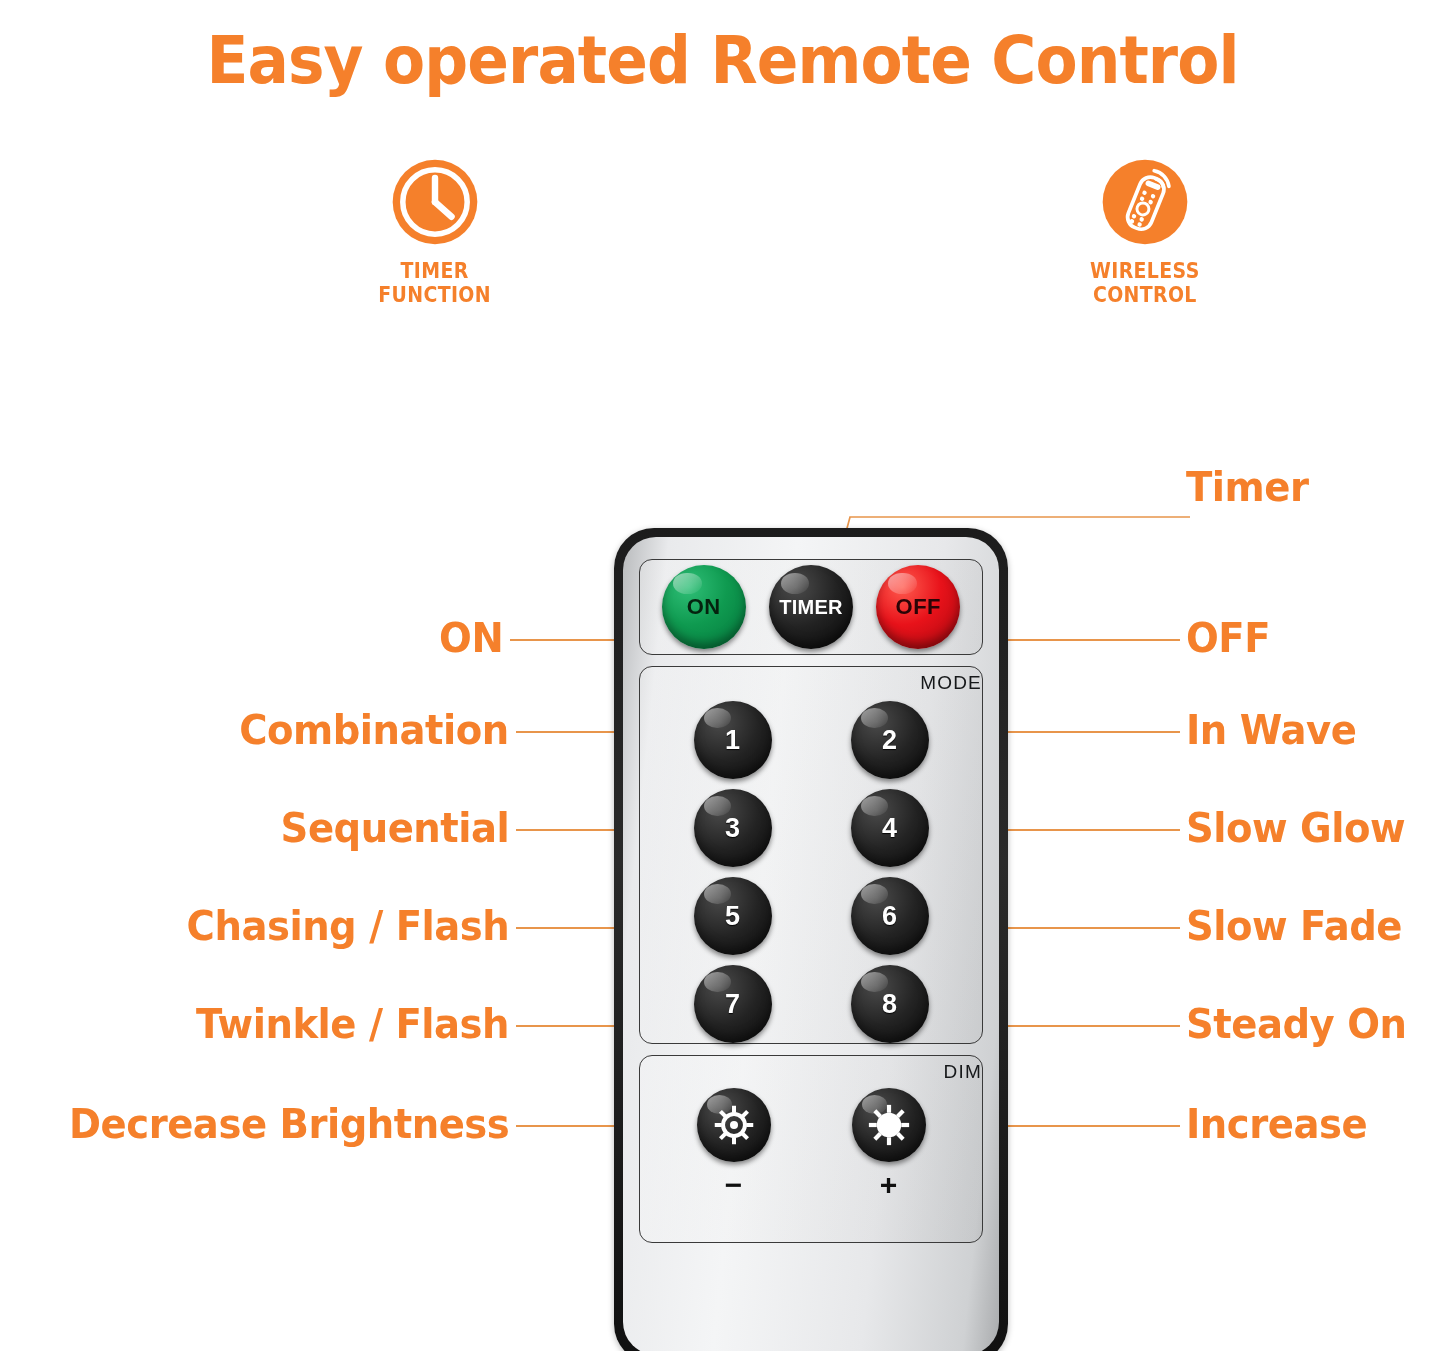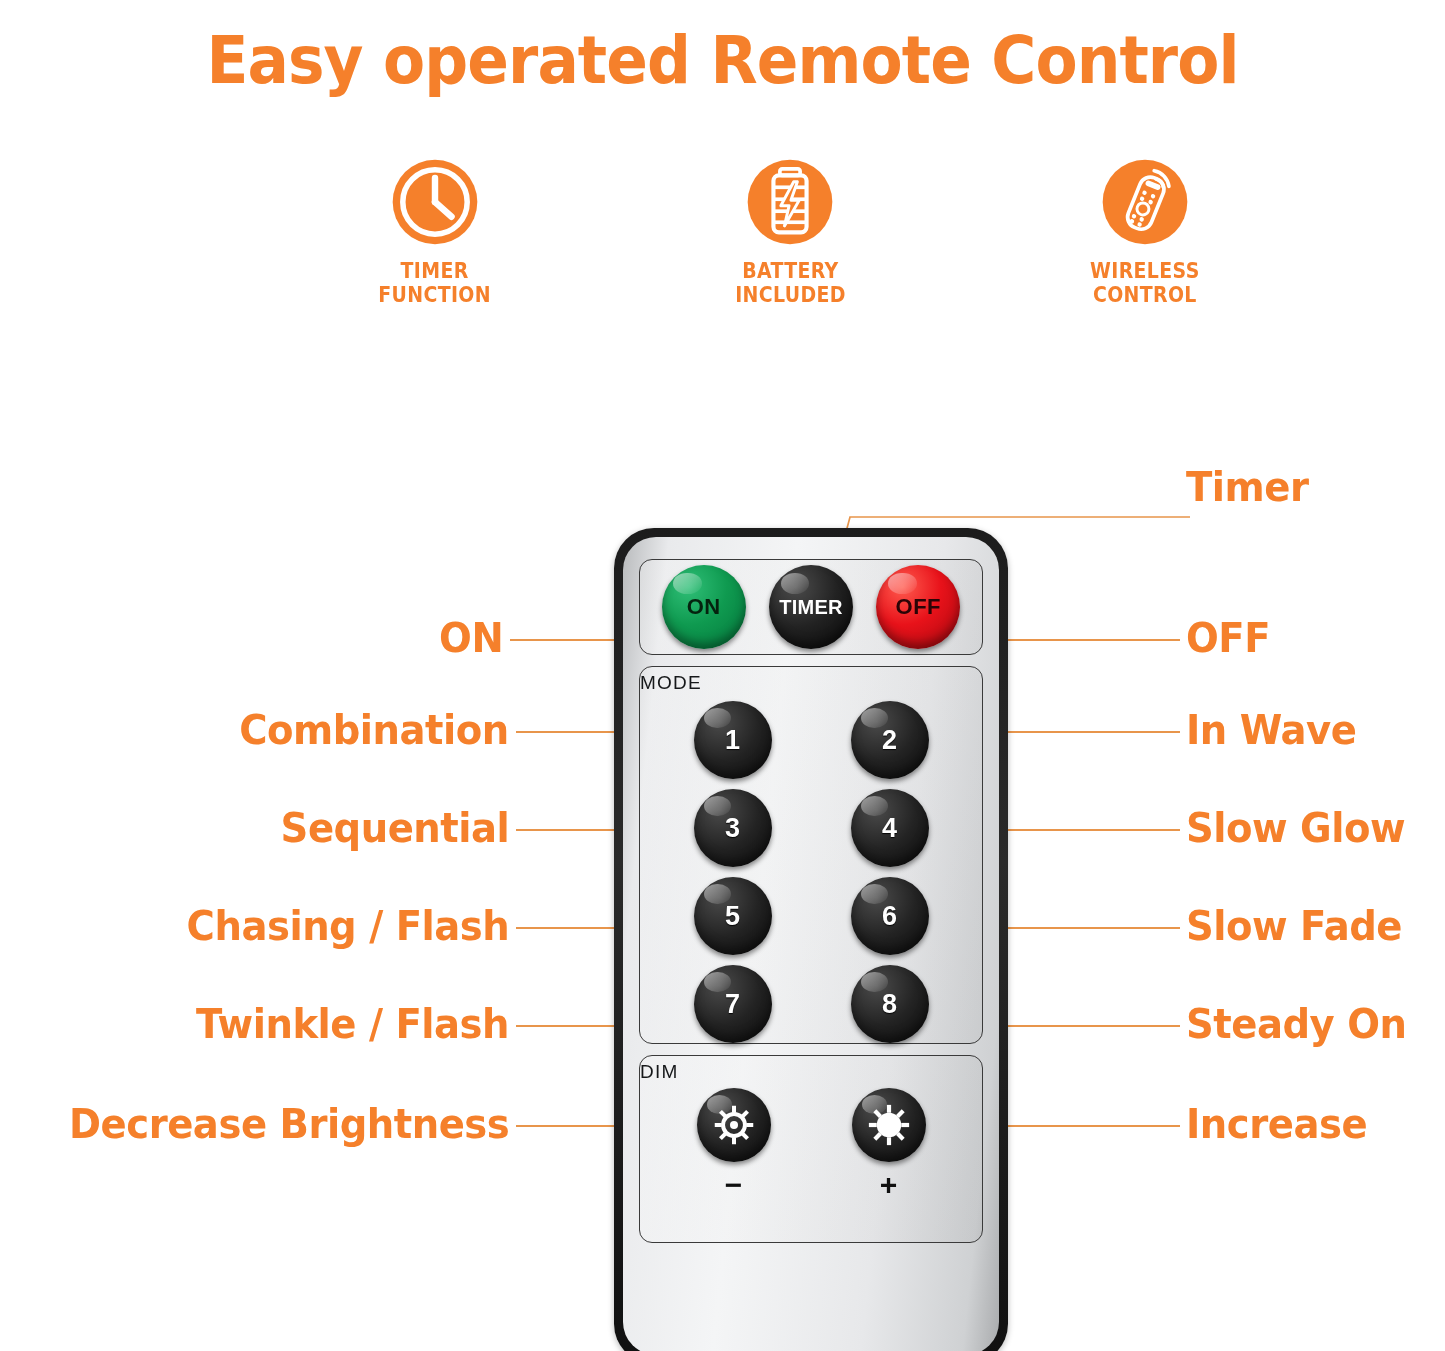--- a/index.html
+++ b/index.html
@@ -58,21 +58,21 @@
   .panel{
     border:1.6px solid #3a3a3a;border-radius:13px;
     box-sizing:border-box;position:relative;
     background:linear-gradient(100deg,rgba(255,255,255,.25),rgba(0,0,0,.04));
   }
   .panel-top{height:96px;display:flex;align-items:center;justify-content:space-around;padding:0 10px;}
   .panel-mode{margin-top:11px;height:378px;padding-top:34px;box-sizing:border-box;}
   .panel-dim{margin-top:11px;height:188px;padding-top:32px;box-sizing:border-box;}
 
   .panel-caption{
-    position:absolute;top:5px;left:0;width:100%;text-align:left;
+    position:absolute;top:5px;left:0;width:100%;text-align:right;
     font-family:"Liberation Sans",sans-serif;
     font-size:19px;color:#16181a;letter-spacing:1.2px;
   }
 
   .btn{
     border-radius:50%;position:relative;display:flex;
     align-items:center;justify-content:center;
     font-family:"Liberation Sans",sans-serif;
     box-shadow:0 3px 5px rgba(0,0,0,.45), inset 0 -6px 10px rgba(0,0,0,.35);
   }
@@ -152,38 +152,20 @@
           <line x1="50" y1="50" x2="50" y2="24" stroke="#ffffff" stroke-width="7" stroke-linecap="round"></line>
           <line x1="50" y1="50" x2="68" y2="66" stroke="#ffffff" stroke-width="7" stroke-linecap="round"></line>
         </svg>
       </div>
       <div class="feature-label">
         <span>TIMER</span><br>
         <span>FUNCTION</span>
       </div>
     </div>
 
-    <div class="feature">
-      <div class="badge">
-        <svg viewBox="0 0 100 100" width="92" height="92">
-          <circle cx="50" cy="50" r="46" fill="#F5802B"></circle>
-          <rect x="39" y="14" width="22" height="7" rx="2.5" fill="none" stroke="#ffffff" stroke-width="4"></rect>
-          <rect x="32" y="21" width="36" height="62" rx="6" fill="none" stroke="#ffffff" stroke-width="4.5"></rect>
-          <line x1="33" y1="34" x2="67" y2="34" stroke="#ffffff" stroke-width="4"></line>
-          <line x1="33" y1="47" x2="67" y2="47" stroke="#ffffff" stroke-width="4"></line>
-          <line x1="33" y1="60" x2="67" y2="60" stroke="#ffffff" stroke-width="4"></line>
-          <line x1="33" y1="72" x2="67" y2="72" stroke="#ffffff" stroke-width="4"></line>
-          <polygon points="54,28 40,54 49,54 44,76 60,48 51,48 58,28" fill="#F5802B" stroke="#ffffff" stroke-width="3.2" stroke-linejoin="round"></polygon>
-        </svg>
-      </div>
-      <div class="feature-label">
-        <span>BATTERY</span><br>
-        <span>INCLUDED</span>
-      </div>
-    </div>
 
     <div class="feature">
       <div class="badge">
         <svg viewBox="0 0 100 100" width="92" height="92">
           <circle cx="50" cy="50" r="46" fill="#F5802B"></circle>
           <g transform="rotate(22 50 52)">
             <rect x="37" y="22" width="27" height="58" rx="12" fill="none" stroke="#ffffff" stroke-width="4"></rect>
             <rect x="42" y="27" width="17" height="6" rx="3" fill="#ffffff"></rect>
             <circle cx="45" cy="41" r="2.4" fill="#ffffff"></circle>
             <circle cx="55" cy="41" r="2.4" fill="#ffffff"></circle>

